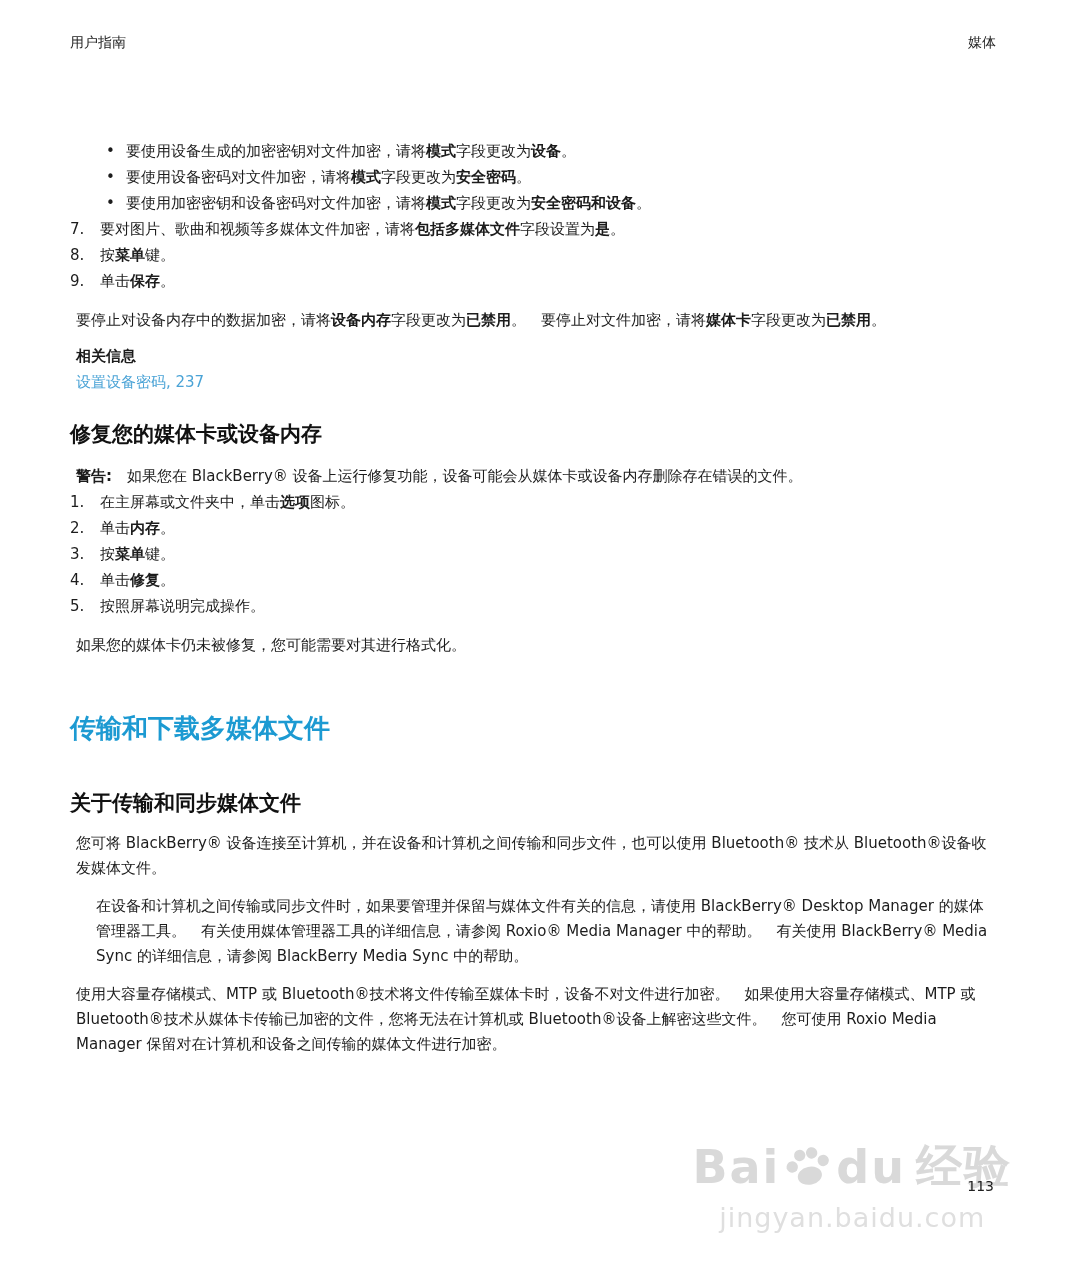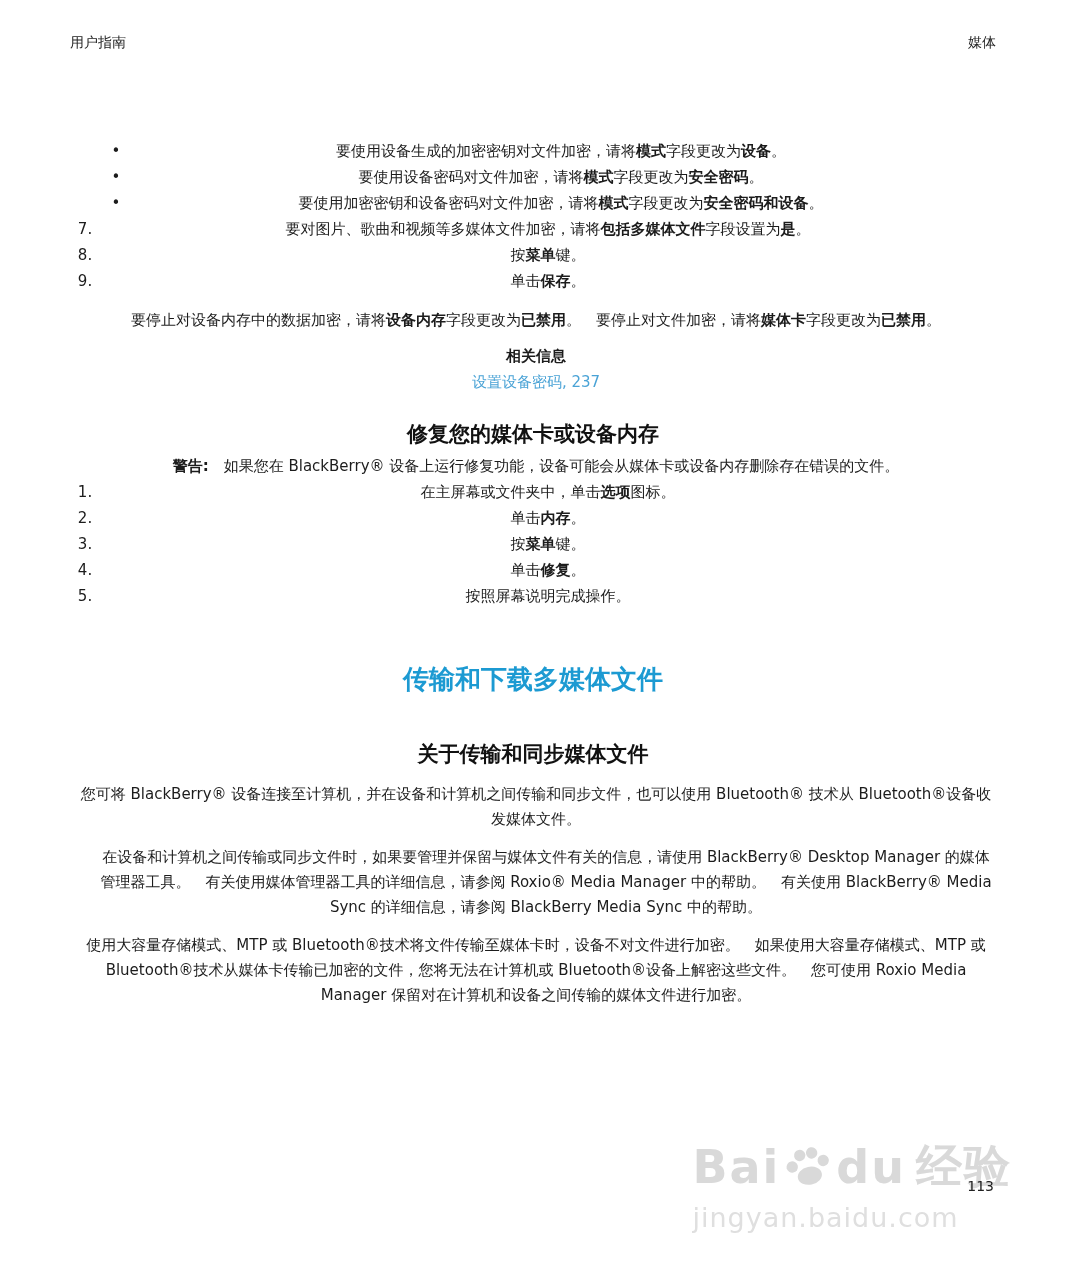--- a/index.html
+++ b/index.html
@@ -1,39 +1,39 @@
 <!DOCTYPE html>
 <html><head>
 <meta charset="utf-8">
 <style>
   html,body{margin:0;padding:0;}
   body{
     width:1066px;height:1280px;background:#ffffff;position:relative;
     font-family:"DejaVu Sans","Liberation Sans",sans-serif;
     color:#1c1c1c;overflow:hidden;
   }
-  .container{padding:34px 70px 0 70px;text-align:center;}
+  .container{padding:34px 70px 0 70px;}
   .page-header{display:flex;justify-content:space-between;font-size:14px;color:#222;}
   .b{font-weight:bold;}
   .list-block{margin-top:86px;}
   .row{display:flex;line-height:26px;font-size:15px;align-items:flex-start;}
   .bullet-row{padding-left:36px;}
   .marker{width:20px;flex:none;}
   .num{width:30px;flex:none;}
   .txt{flex:1;}
   .body-block{font-size:15px;line-height:26px;margin-top:13px;padding-left:6px;}
   .related-title{font-weight:bold;font-size:15px;margin-top:14px;padding-left:6px;}
   .related-link{font-size:15px;color:#4aa3d6;margin-top:5px;padding-left:6px;line-height:22px;cursor:pointer;}
   .section-heading{font-size:21px;font-weight:bold;color:#111;margin-top:26px;line-height:30px;}
-  .warning-block{font-size:15px;line-height:26px;margin-top:4px;padding-left:6px;}
+  .warning-block{font-size:15px;line-height:26px;margin-top:14px;padding-left:6px;}
   .steps{margin-top:0;}
   .chapter-heading{font-size:26px;font-weight:bold;color:#1c9ad2;margin-top:52px;line-height:36px;}
   .section-heading-2{font-size:21px;font-weight:bold;color:#111;margin-top:42px;line-height:30px;}
   .para{font-size:15px;line-height:25px;margin-top:13px;padding-left:6px;}
-  .watermark{position:absolute;right:54px;top:1136px;text-align:left;color:#d9d9d9;user-select:none;}
+  .watermark{position:absolute;right:54px;top:1136px;text-align:center;color:#d9d9d9;user-select:none;}
   .wm-brand{display:flex;align-items:center;justify-content:flex-end;font-size:46px;font-weight:bold;letter-spacing:2px;color:#d9d9d9;}
   .wm-paw{width:52px;height:52px;transform:rotate(-12deg);margin:0 2px;}
   .wm-paw svg{width:100%;height:100%;fill:#d9d9d9;}
   .wm-url{font-size:27px;margin-top:4px;color:#dfdfdf;letter-spacing:1px;}
   .page-number{position:absolute;right:72px;top:1178px;font-size:14px;color:#222;}
 </style>
 </head>
 <body>
 
 <div class="container">
@@ -98,20 +98,21 @@
     <div class="row">
       <span class="num">4.</span>
       <span class="txt"><span>单击</span><span class="b">修复</span><span>。</span></span>
     </div>
     <div class="row">
       <span class="num">5.</span>
       <span class="txt"><span>按照屏幕说明完成操作。</span></span>
     </div>
   </div>
 
+  <div class="body-block">如果您的媒体卡仍未被修复，您可能需要对其进行格式化。</div>
 
   <h1 class="chapter-heading" style="margin:52px 0 0 0;">传输和下载多媒体文件</h1>
 
   <h2 class="section-heading-2" style="margin:42px 0 0 0;">关于传输和同步媒体文件</h2>
 
   <p class="para" style="margin-bottom:0;">您可将 BlackBerry® 设备连接至计算机，并在设备和计算机之间传输和同步文件，也可以使用 Bluetooth® 技术从 Bluetooth®设备收发媒体文件。</p>
   <p class="para" style="margin-bottom:0;margin-left:20px;">在设备和计算机之间传输或同步文件时，如果要管理并保留与媒体文件有关的信息，请使用 BlackBerry® Desktop Manager 的媒体管理器工具。　有关使用媒体管理器工具的详细信息，请参阅 Roxio® Media Manager 中的帮助。　有关使用 BlackBerry® Media Sync 的详细信息，请参阅 BlackBerry Media Sync 中的帮助。</p>
   <p class="para" style="margin-bottom:0;">使用大容量存储模式、MTP 或 Bluetooth®技术将文件传输至媒体卡时，设备不对文件进行加密。　如果使用大容量存储模式、MTP 或 Bluetooth®技术从媒体卡传输已加密的文件，您将无法在计算机或 Bluetooth®设备上解密这些文件。　您可使用 Roxio Media Manager 保留对在计算机和设备之间传输的媒体文件进行加密。</p>
 
 </div>

